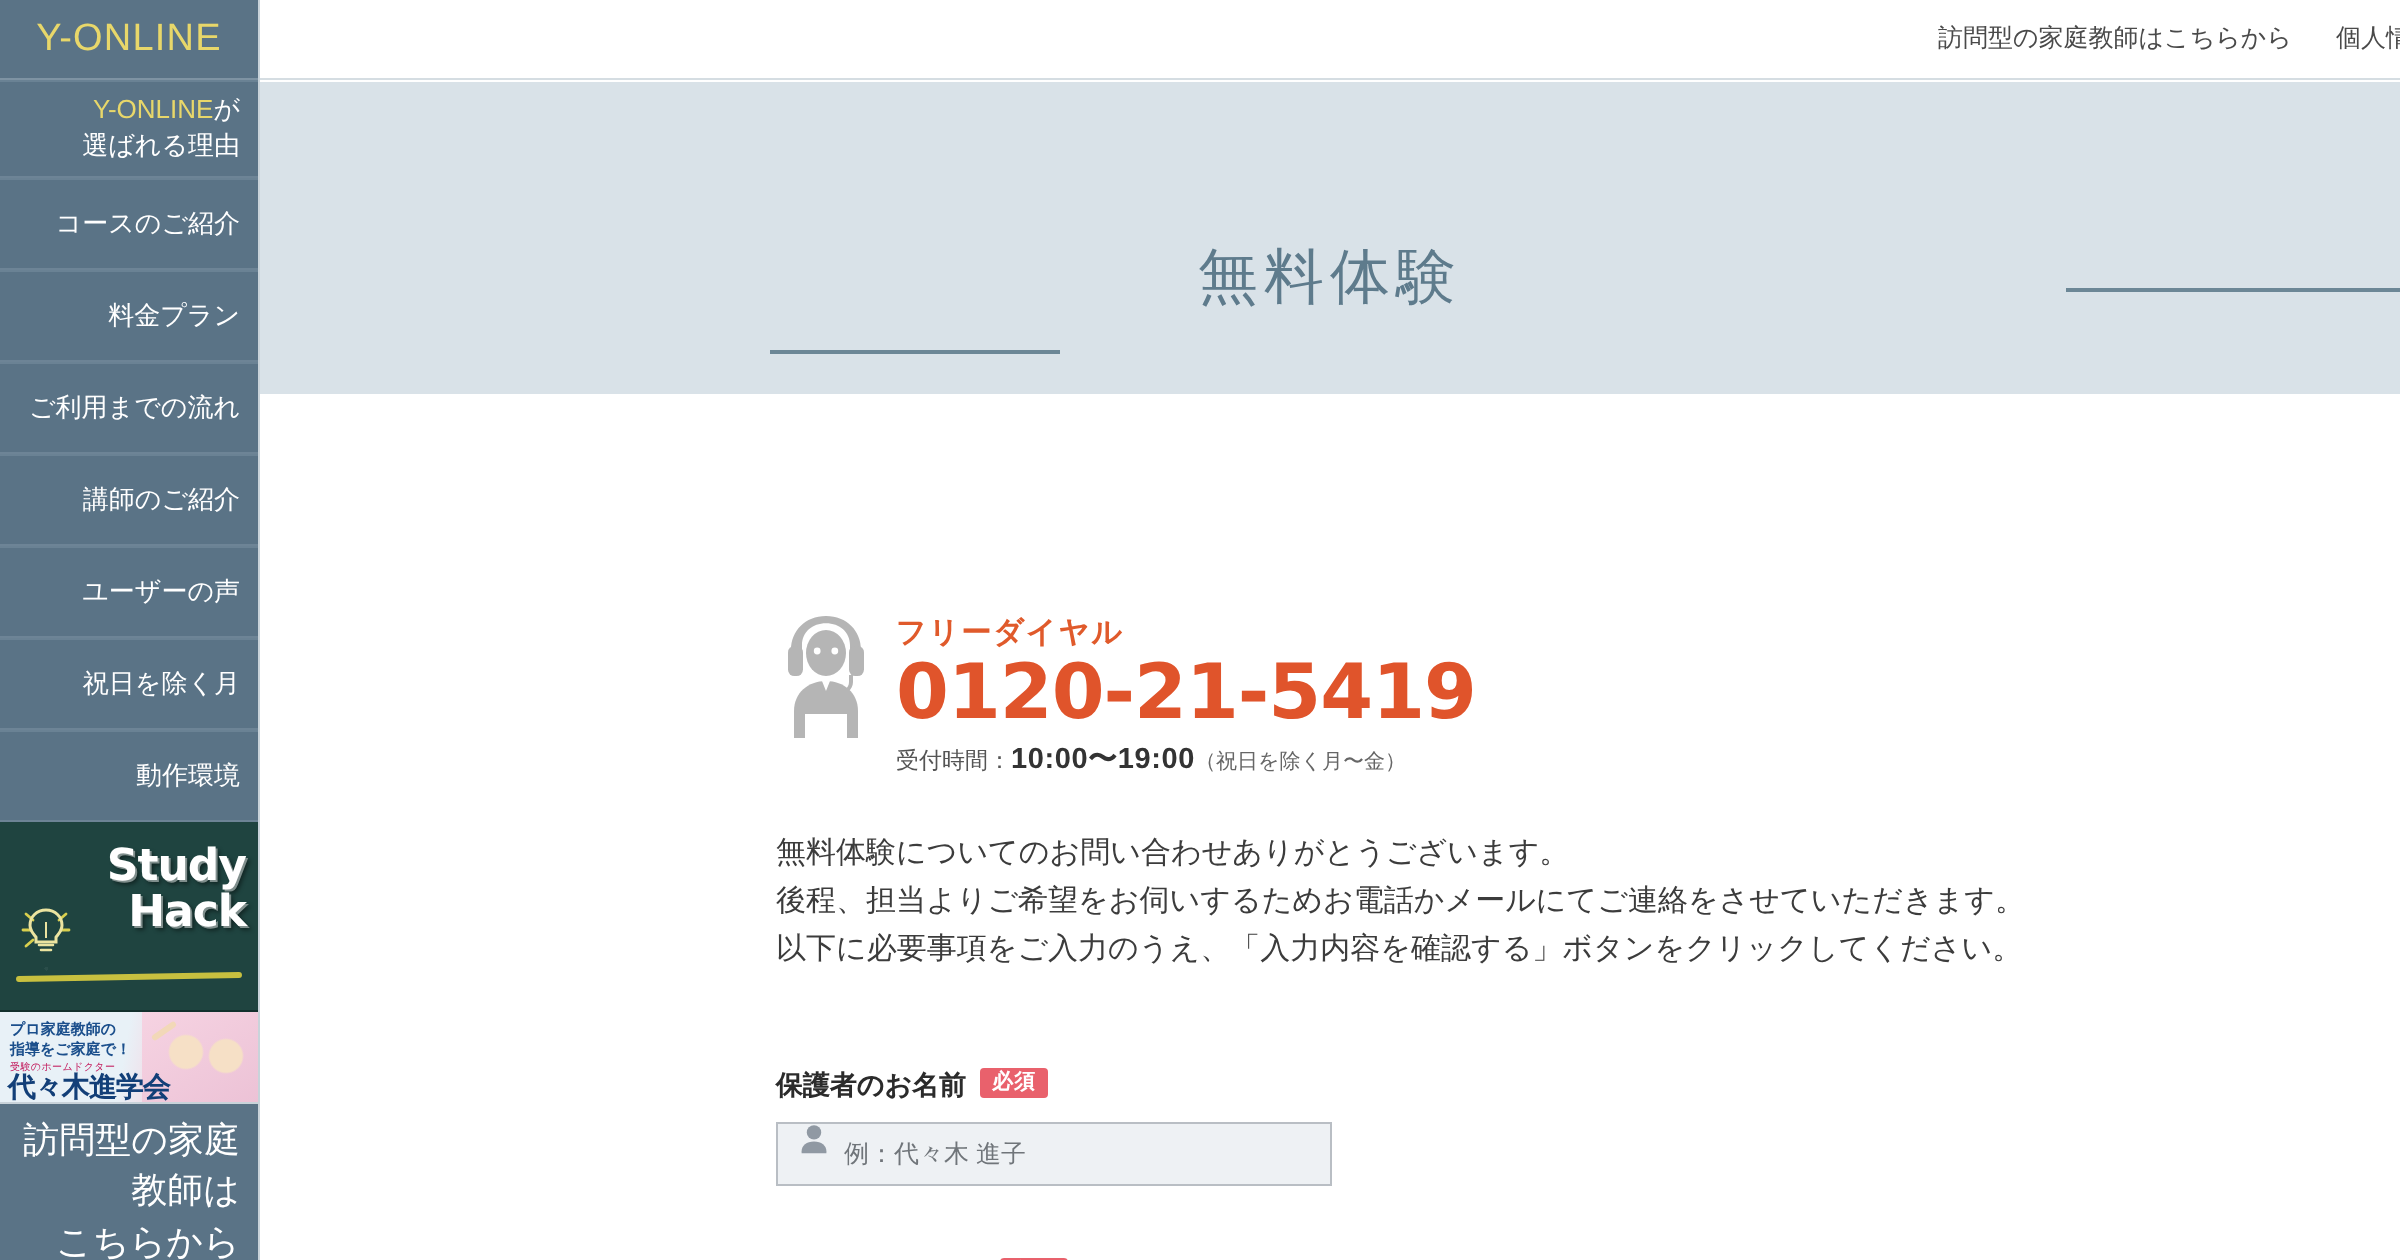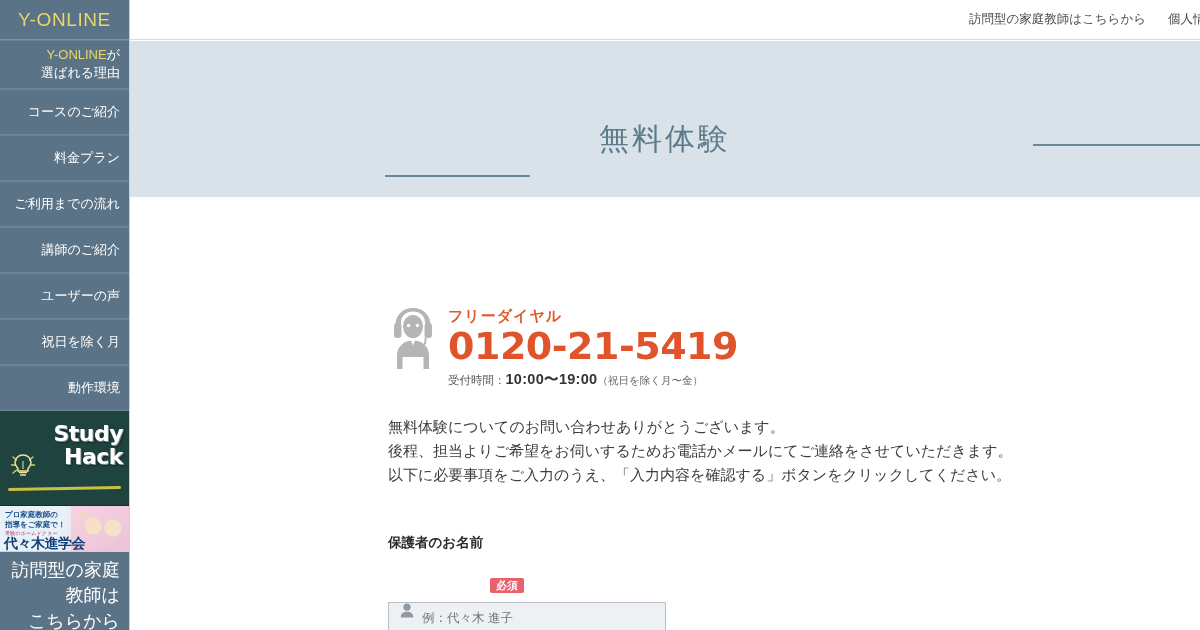--- a/index.html
+++ b/index.html
@@ -191,21 +191,20 @@
   .field { margin-bottom: 36px; }
   .field-label {
     display: flex; align-items: flex-start; gap: 7px;
     font-size: 13.5px; font-weight: bold; color: #2b2b2b; margin-bottom: 9px;
   }
   .badge-req {
     background: #e9616c; color: #fff;
     font-size: 10.5px; font-weight: bold;
     padding: 2px 6px 3px; border-radius: 2px; letter-spacing: .5px;
     line-height: 1;
-    margin-top: 44px;
   }
   .input-wrap {
     position: relative;
     width: 278px; height: 32px;
     border: 1px solid #b9bec4;
     background: #eef1f4;
     display: flex; align-items: flex-start;
   }
   .input-wrap .usr-icon { margin: 0 8px 0 11px; flex: 0 0 14px; }
   .input-wrap input {

